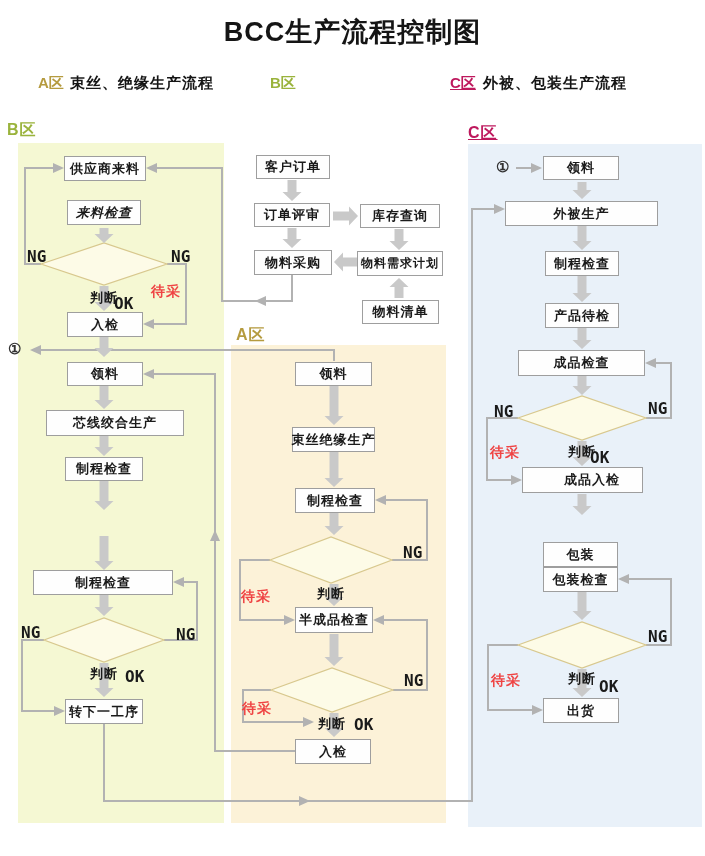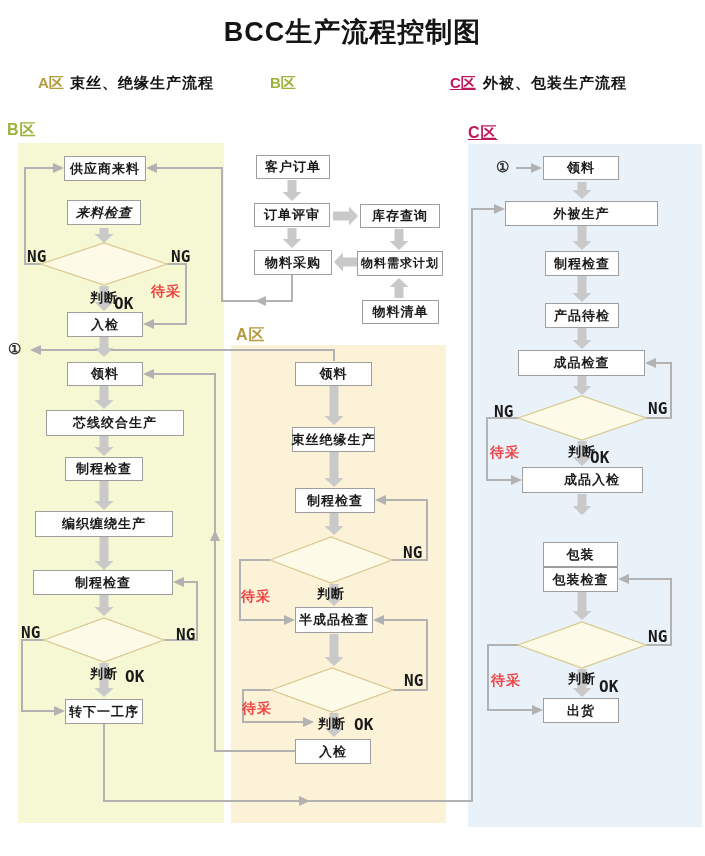--- a/index.html
+++ b/index.html
@@ -131,21 +131,20 @@
   <div class="node" style="left:254px;top:250px;width:78px;height:25px;">物料采购</div>
   <div class="node" style="left:357px;top:251px;width:86px;height:25px;font-size:12px;">物料需求计划</div>
   <div class="node" style="left:362px;top:300px;width:77px;height:24px;">物料清单</div>
 
   <div class="node" style="left:64px;top:156px;width:82px;height:25px;">供应商来料</div>
   <div class="node" style="left:67px;top:200px;width:74px;height:25px;font-style:italic;">来料检查</div>
   <div class="node" style="left:67px;top:312px;width:76px;height:25px;">入检</div>
   <div class="node" style="left:67px;top:362px;width:76px;height:24px;">领料</div>
   <div class="node" style="left:46px;top:410px;width:138px;height:26px;">芯线绞合生产</div>
   <div class="node" style="left:65px;top:457px;width:78px;height:24px;">制程检查</div>
-  <div class="node" style="left:35px;top:511px;width:138px;height:26px;">编织缠绕生产</div>
   <div class="node" style="left:33px;top:570px;width:140px;height:25px;">制程检查</div>
   <div class="node" style="left:65px;top:699px;width:78px;height:25px;">转下一工序</div>
 
   <div class="node" style="left:295px;top:362px;width:77px;height:24px;">领料</div>
   <div class="node" style="left:292px;top:427px;width:83px;height:25px;">束丝绝缘生产</div>
   <div class="node" style="left:295px;top:488px;width:80px;height:25px;">制程检查</div>
   <div class="node" style="left:295px;top:607px;width:78px;height:26px;">半成品检查</div>
   <div class="node" style="left:295px;top:739px;width:76px;height:25px;">入检</div>
 
   <div class="node" style="left:543px;top:156px;width:76px;height:24px;">领料</div>

